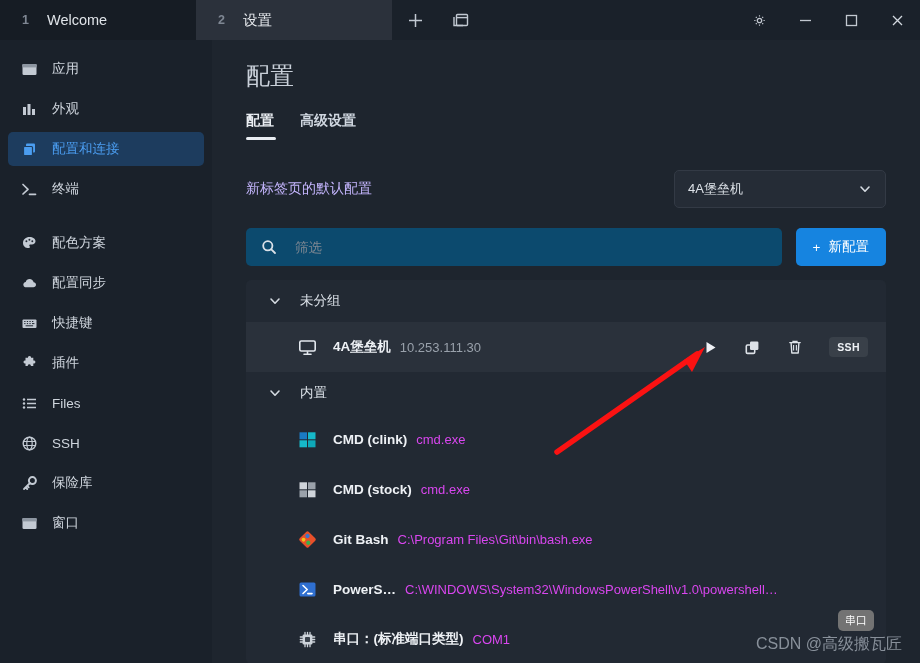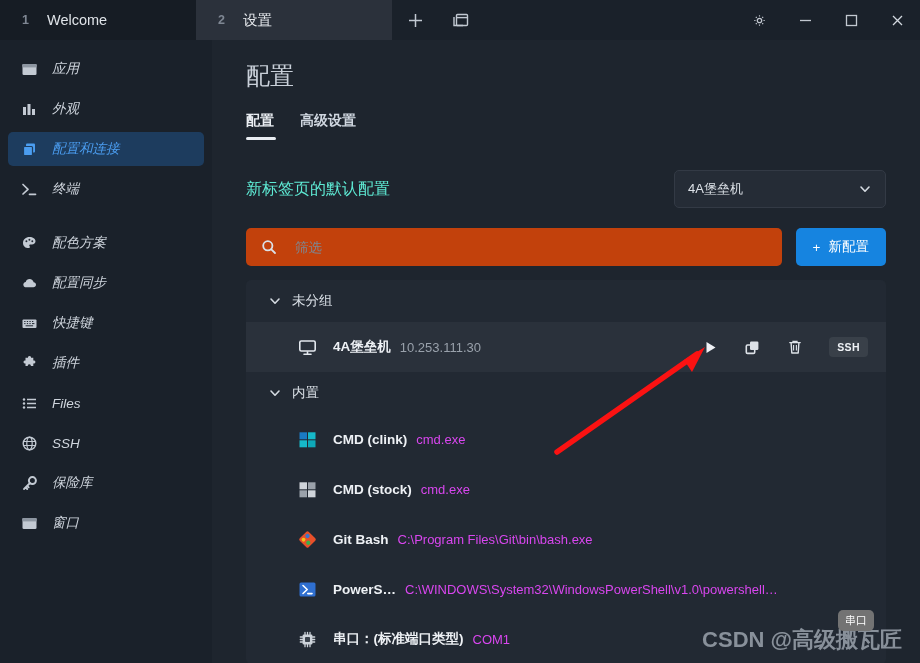--- a/index.html
+++ b/index.html
@@ -33,21 +33,21 @@
   }
   .tb-spacer { flex: 1; }
   .wc {
     width: 46px; height: 40px; display: flex; align-items: center;
     justify-content: center; color: #c2c8d0;
   }
 
   
   .sidebar {
     position: absolute; top: 40px; left: 0; width: 212px; height: 623px;
-    background: #1a212a; padding: 12px 8px 12px 8px; font-style: italic;
+    background: #1a212a; padding: 12px 8px 12px 8px;
   }
   .nav-item {
     display: flex; align-items: center; gap: 13px;
     height: 34px; padding: 0 12px; margin-bottom: 6px;
     border-radius: 5px; cursor: default;
     color: #cfd5dd; font-size: 13.5px;
   }
   .nav-item.active { background: #1d3c5e; color: #4b9df0; }
   .nav-item.active .nav-ico { color: #4b9df0; }
   .nav-ico {
@@ -69,49 +69,49 @@
   .stab.inactive { color: #cfd6df; font-weight: bold; font-family: Liberation Serif, serif; }
   .stab.active::after {
     content: ""; position: absolute; left: 0; bottom: 0;
     width: 30px; height: 3px; background: #e9edf2; border-radius: 2px;
   }
 
   .default-row {
     display: flex; align-items: center; justify-content: space-between;
     margin-bottom: 20px;
   }
-  .default-label { color: #5eead4; font-size: 16px; }
+  .default-label { color: #c4b5fd; font-size: 14px; }
   .select {
     width: 212px; height: 38px; background: #252c36; border: 1px solid #333a45;
     border-radius: 5px; display: flex; align-items: center;
     justify-content: space-between; padding: 0 13px;
     color: #dde2e8; font-size: 13px; cursor: default;
   }
 
   .filter-row { display: flex; gap: 14px; align-items: center; margin-bottom: 14px; }
   .search-box {
-    flex: 1; height: 38px; background: #c2410c; border-radius: 5px;
+    flex: 1; height: 38px; background: #0c4a6e; border-radius: 5px;
     display: flex; align-items: center; gap: 18px; padding: 0 15px;
   }
   .search-input {
     flex: 1; background: transparent; border: none; outline: none;
     color: #dde2e8; font-size: 13.5px;
     font-family: "Liberation Sans", sans-serif;
   }
   .search-input::placeholder { color: #7e8792; }
   .btn-primary {
     height: 38px; padding: 0 17px; background: #1684e0; border: none;
     border-radius: 5px; color: #ffffff; font-size: 13.5px;
     display: flex; align-items: center; gap: 8px; cursor: default;
     font-family: "Liberation Sans", sans-serif;
   }
 
   .list { background: #222933; border-radius: 5px; overflow: hidden; }
   .group-header {
-    display: flex; align-items: center; gap: 10px;
+    display: flex; align-items: center; gap: 18px;
     height: 42px; padding: 0 22px; color: #dbe1e8; font-size: 13.5px;
     cursor: default;
   }
   .prof-row {
     display: flex; align-items: center; height: 50px;
     padding: 0 18px 0 50px; cursor: default;
   }
   .prof-row.hl { background: #2a313b; }
   .prof-ico {
     width: 22px; height: 22px; margin-right: 15px; flex: 0 0 22px;
@@ -126,21 +126,21 @@
     background: #394049; color: #eef1f5; font-size: 10.5px; font-weight: bold;
     padding: 4px 8px; border-radius: 4px; letter-spacing: .4px; cursor: default;
   }
 
   
   .arrow { position: absolute; left: 0; top: 0; pointer-events: none; }
 
   
   .watermark {
     position: absolute; right: 18px; bottom: 8px;
-    color: #9aa2ac; font-size: 22px; opacity: .85; pointer-events: none; font-weight: bold;
+    color: #9aa2ac; font-size: 16px; opacity: .85; pointer-events: none;
   }
   .wm-badge {
     position: absolute; right: 46px; bottom: 32px;
     background: #737373; color: #ffffff; font-size: 11px;
     padding: 3px 7px; border-radius: 5px; pointer-events: none;
   }
 </style>
 </head>
 <body>
 

